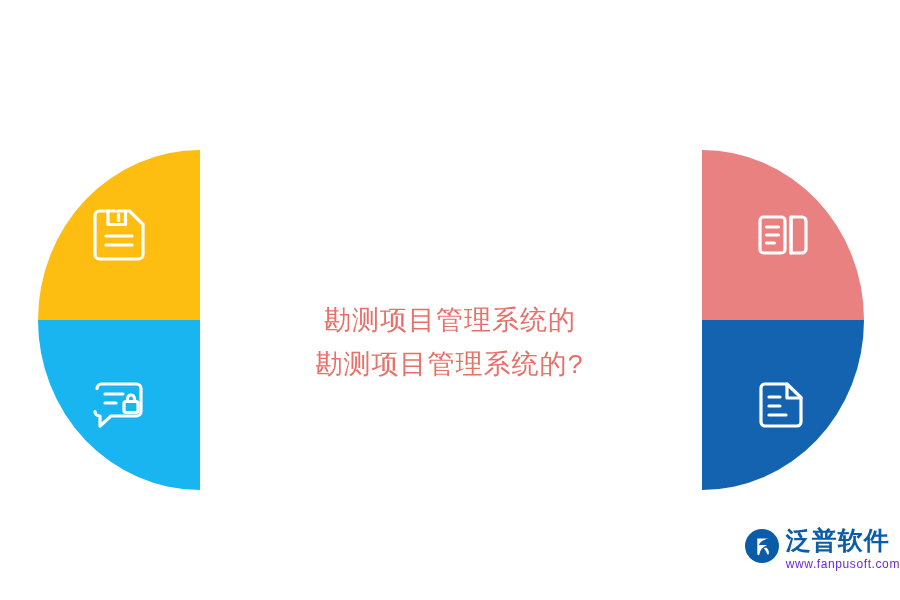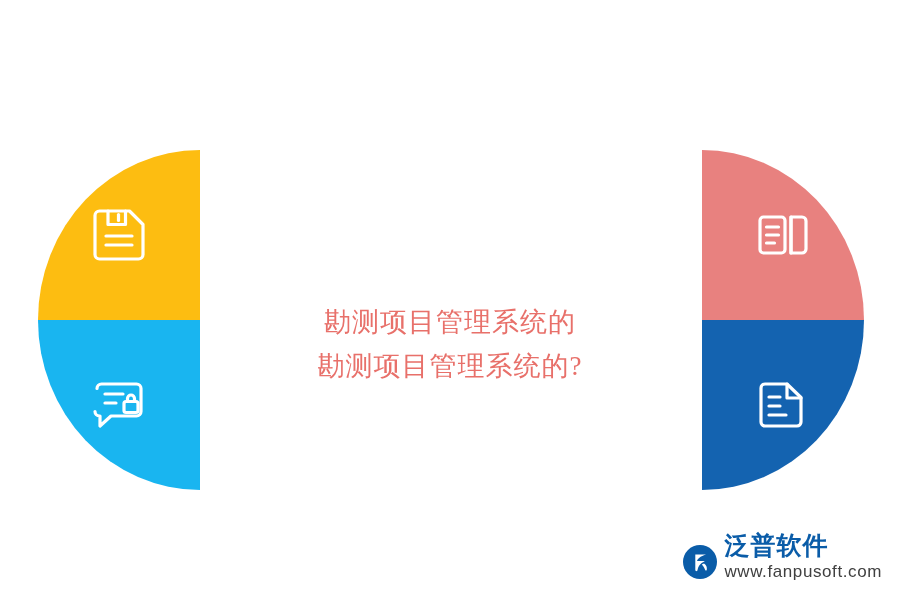--- a/index.html
+++ b/index.html
@@ -88,37 +88,37 @@
   }
 
   
   #headline {
     position: absolute;
     left: 230px;
     top: 300px;
     width: 440px;
     text-align: center;
     color: #E8706A;
-    font-family: Liberation Serif, serif;
+    font-family: Liberation Mono, monospace;
     font-size: 27px;
     line-height: 44px;
     letter-spacing: 1px;
     white-space: nowrap;
   }
   #headline div {
     display: block;
   }
 
   
   #watermark {
     position: absolute;
-    right: 18px;
+    right: 0;
     bottom: 20px;
     display: flex;
-    align-items: flex-end;
+    align-items: flex-start;
     height: 52px;
   }
   #watermark-mark {
     width: 36px;
     height: 36px;
     margin-right: 6px;
     flex: none;
   }
   #watermark-text-block {
     display: flex;
@@ -128,22 +128,22 @@
   }
   #watermark-name {
     font-family: "DejaVu Sans", sans-serif;
     font-size: 25px;
     font-weight: bold;
     color: #0A5CA8;
     letter-spacing: 1px;
   }
   #watermark-url {
     font-family: "Liberation Sans", sans-serif;
-    font-size: 17px;
-    color: #404040;
+    font-size: 12px;
+    color: #6d28d9;
     letter-spacing: 0.6px;
     margin-top: 5px;
   }
 </style>
 </head>
 <body>
 
 <div class="shape" id="left-shape">
 
   <div class="petal" id="left-top-petal">

